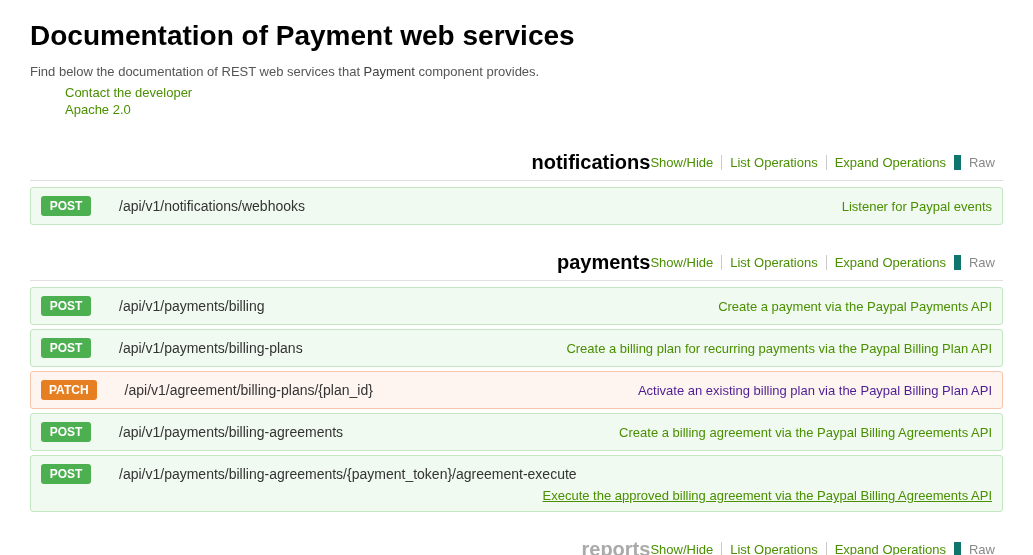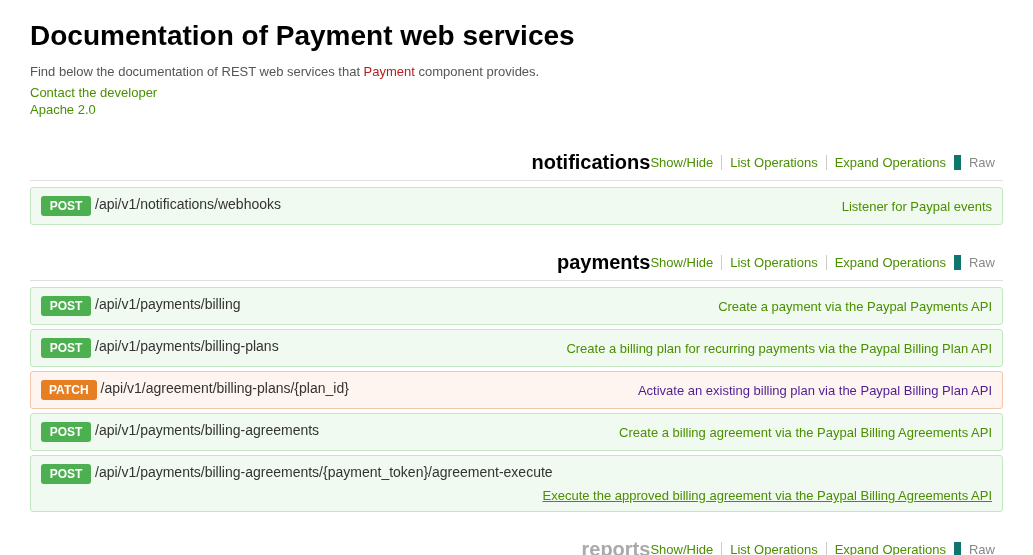--- a/index.html
+++ b/index.html
@@ -15,29 +15,29 @@
       font-size: 28px;
       font-weight: bold;
       color: #000;
       margin-bottom: 12px;
     }
     .subtitle {
       color: #555;
       margin-bottom: 6px;
       font-size: 13px;
     }
-    .subtitle span { color: #b91c1c; }
+    .subtitle span { color: #404040; }
     .link-green {
       color: #4a8f00;
       text-decoration: none;
       display: block;
       font-size: 13px;
       margin-bottom: 2px;
     }
-    .links-section { margin-bottom: 24px; }
+    .links-section { margin-bottom: 24px; margin-left: 35px; }
 
     
     .section-header {
       display: flex;
       align-items: center;
       justify-content: flex-end;
       padding: 10px 0 6px 0;
       border-bottom: 1px solid #e0e0e0;
       margin-bottom: 6px;
     }
@@ -83,21 +83,22 @@
     .api-row.patch-row {
       border-color: #f5c6aa;
       background: #fff5f0;
     }
     .api-row.post-row {
       border-color: #c3e6c3;
       background: #f0faf0;
     }
     .api-row-left {
       display: flex;
-      gap: 4px;
+      align-items: center;
+      gap: 28px;
     }
     .method-badge {
       display: inline-block;
       padding: 3px 8px;
       font-size: 12px;
       font-weight: bold;
       color: #fff;
       border-radius: 3px;
       min-width: 50px;
       text-align: center;

